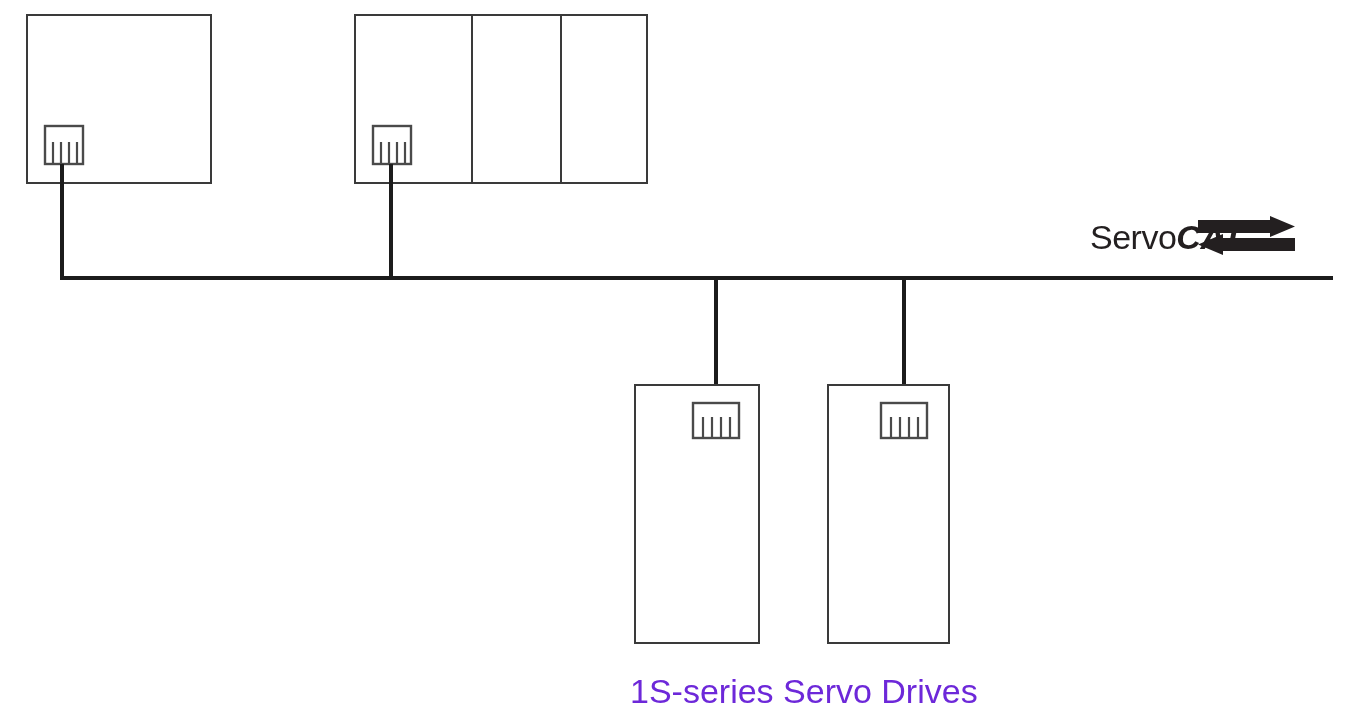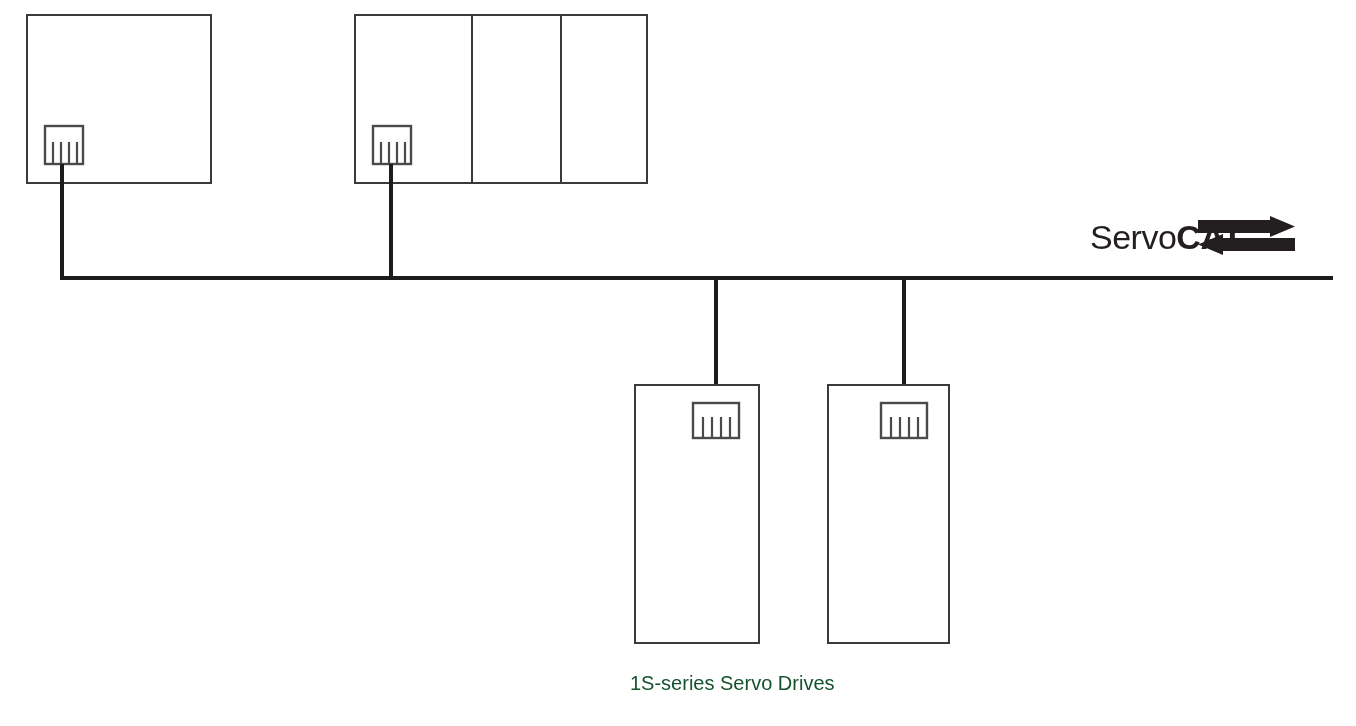--- a/index.html
+++ b/index.html
@@ -54,22 +54,22 @@
   }
   .drop-line {
     stroke: #1c1c1c;
     stroke-width: 4;
     fill: none;
     stroke-linecap: butt;
   }
   .caption-text {
     position: absolute;
     font-family: "Liberation Sans", sans-serif;
-    font-size: 20px;
-    color: #14532d;
+    font-size: 34px;
+    color: #6d28d9;
     white-space: nowrap;
     letter-spacing: 0px;
   }
   #ethercat-logo {
     position: absolute;
     left: 1090px;
     top: 216px;
     width: 205px;
     height: 52px;
   }
@@ -83,20 +83,21 @@
     color: #231f20;
     white-space: nowrap;
   }
   .logo-ether {
     font-weight: 400;
     letter-spacing: -0.5px;
   }
   .logo-cat {
     font-weight: 700;
     letter-spacing: -0.5px;
+    font-style: italic;
   }
   .logo-reg {
     font-size: 12px;
     font-weight: 700;
     vertical-align: baseline;
     position: relative;
     top: 2px;
     left: 0px;
   }
   #logo-arrows {

